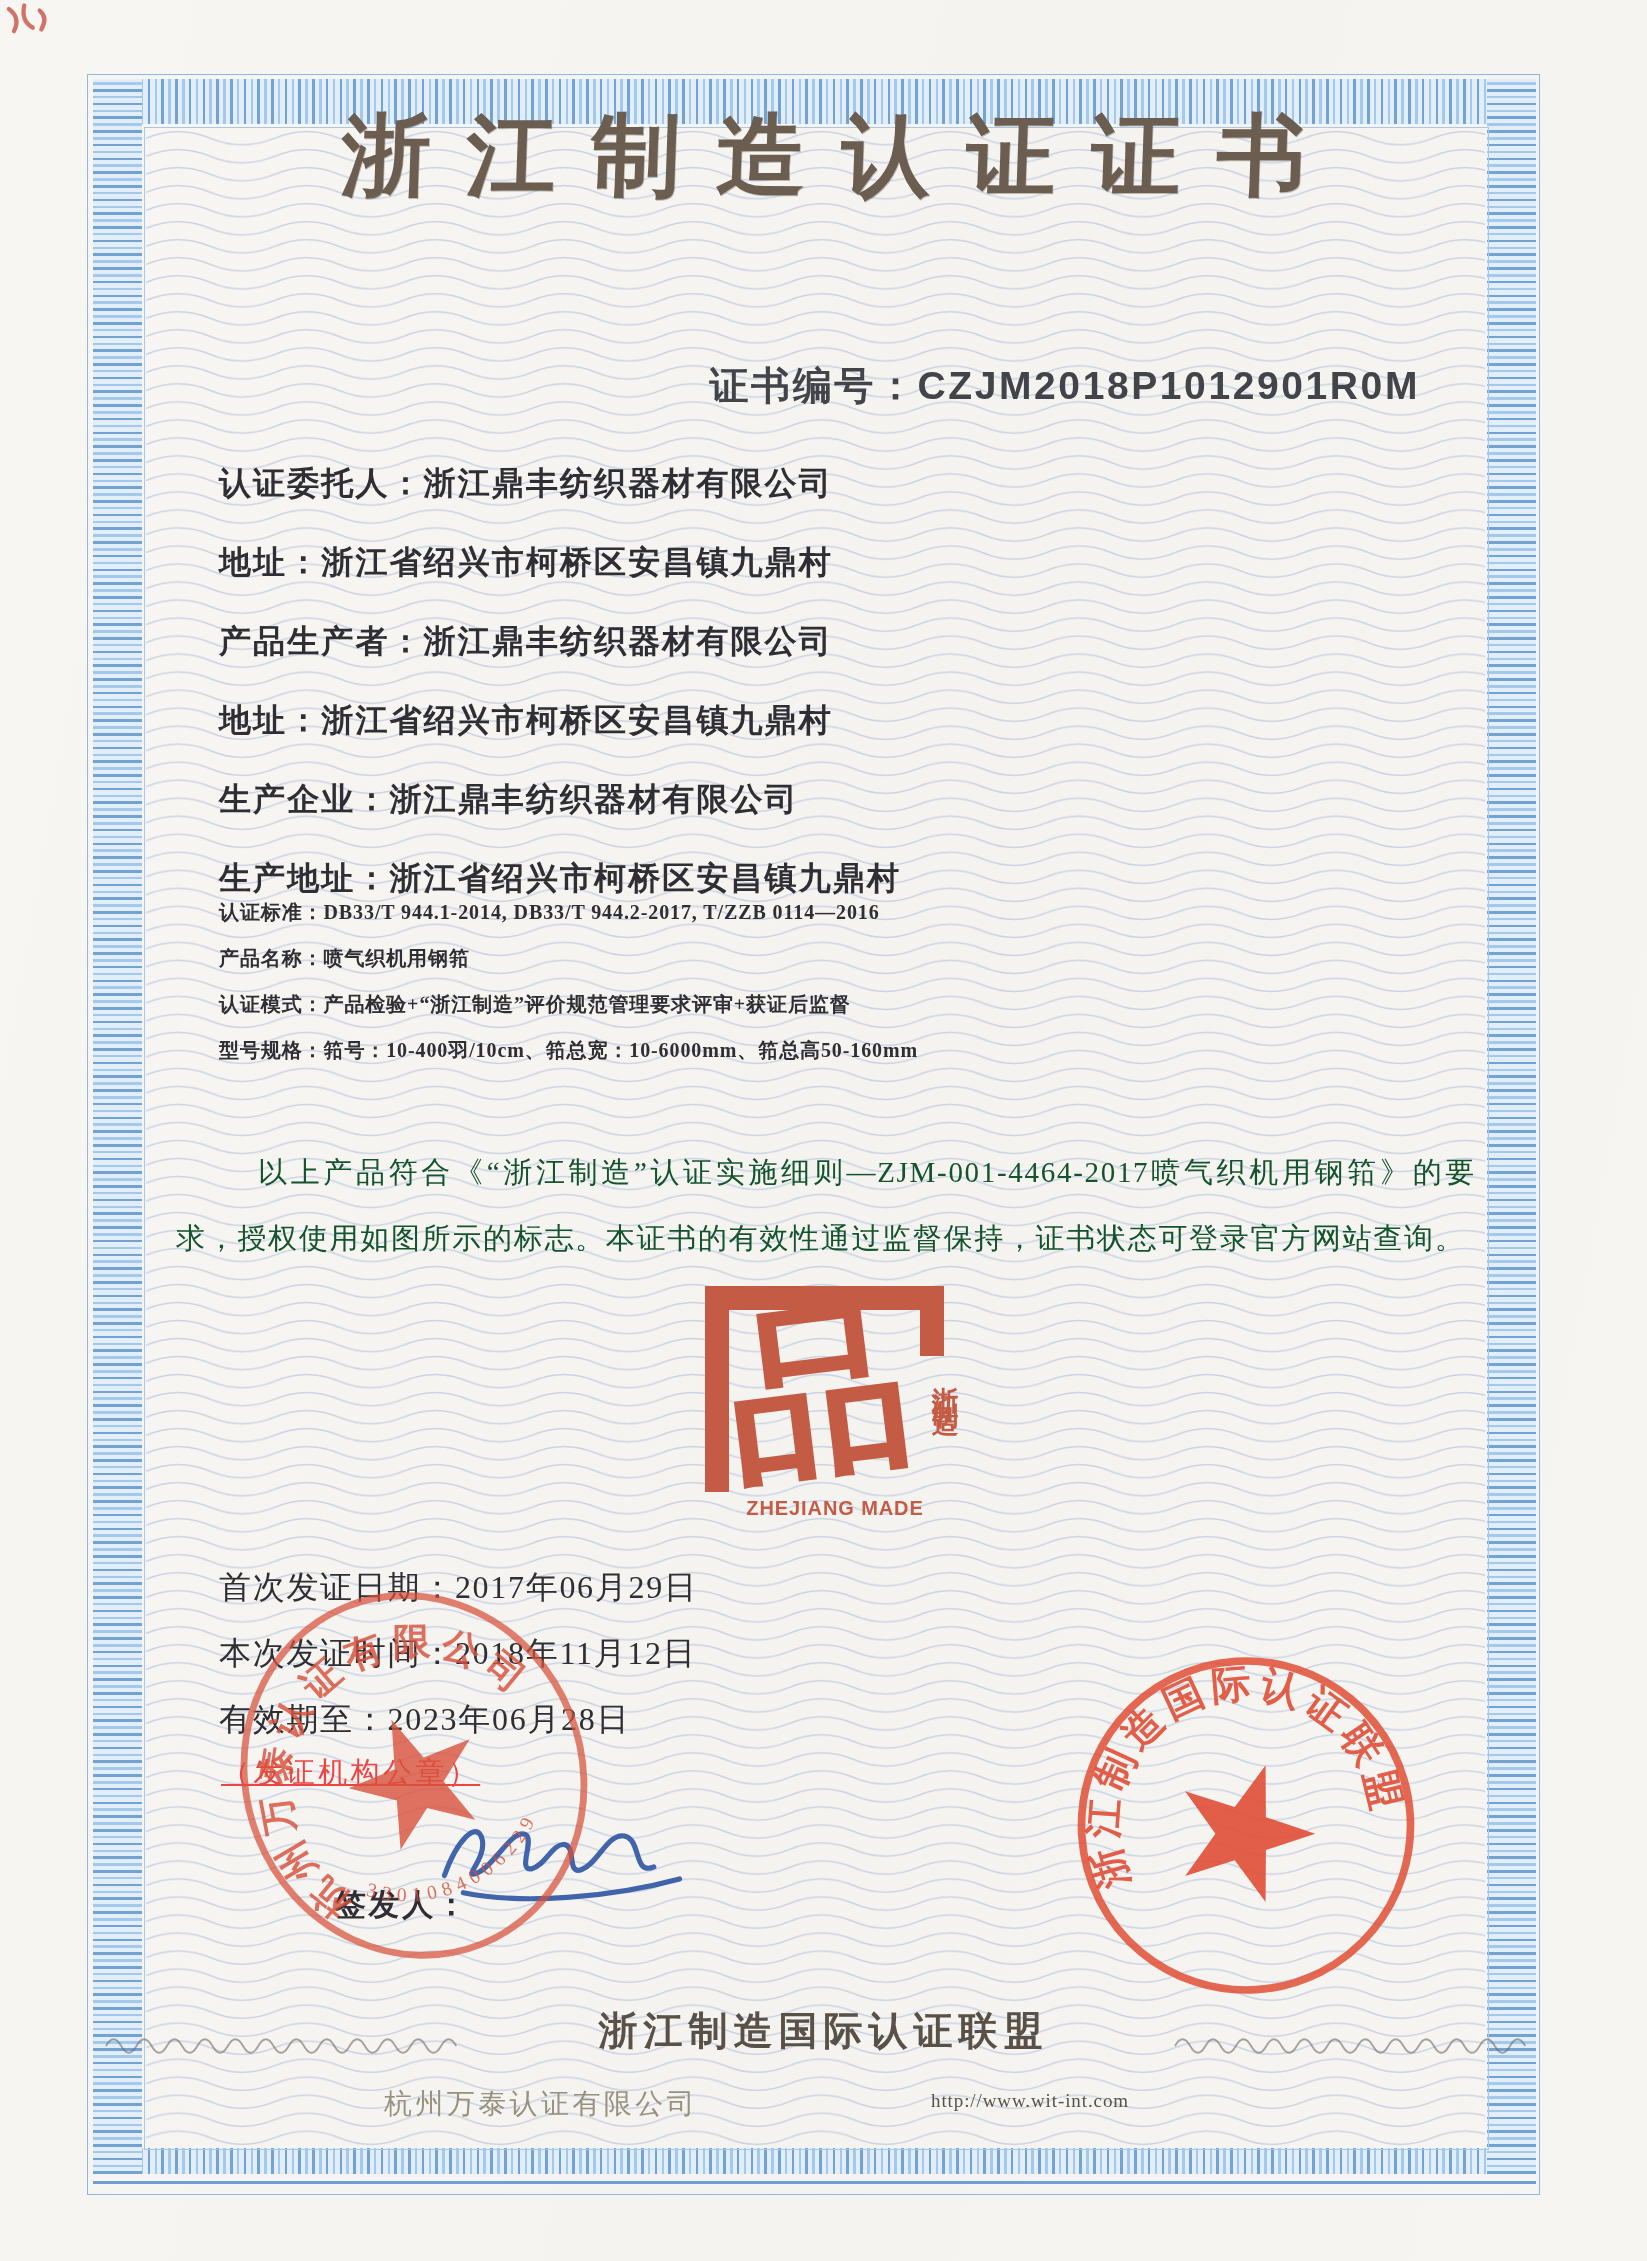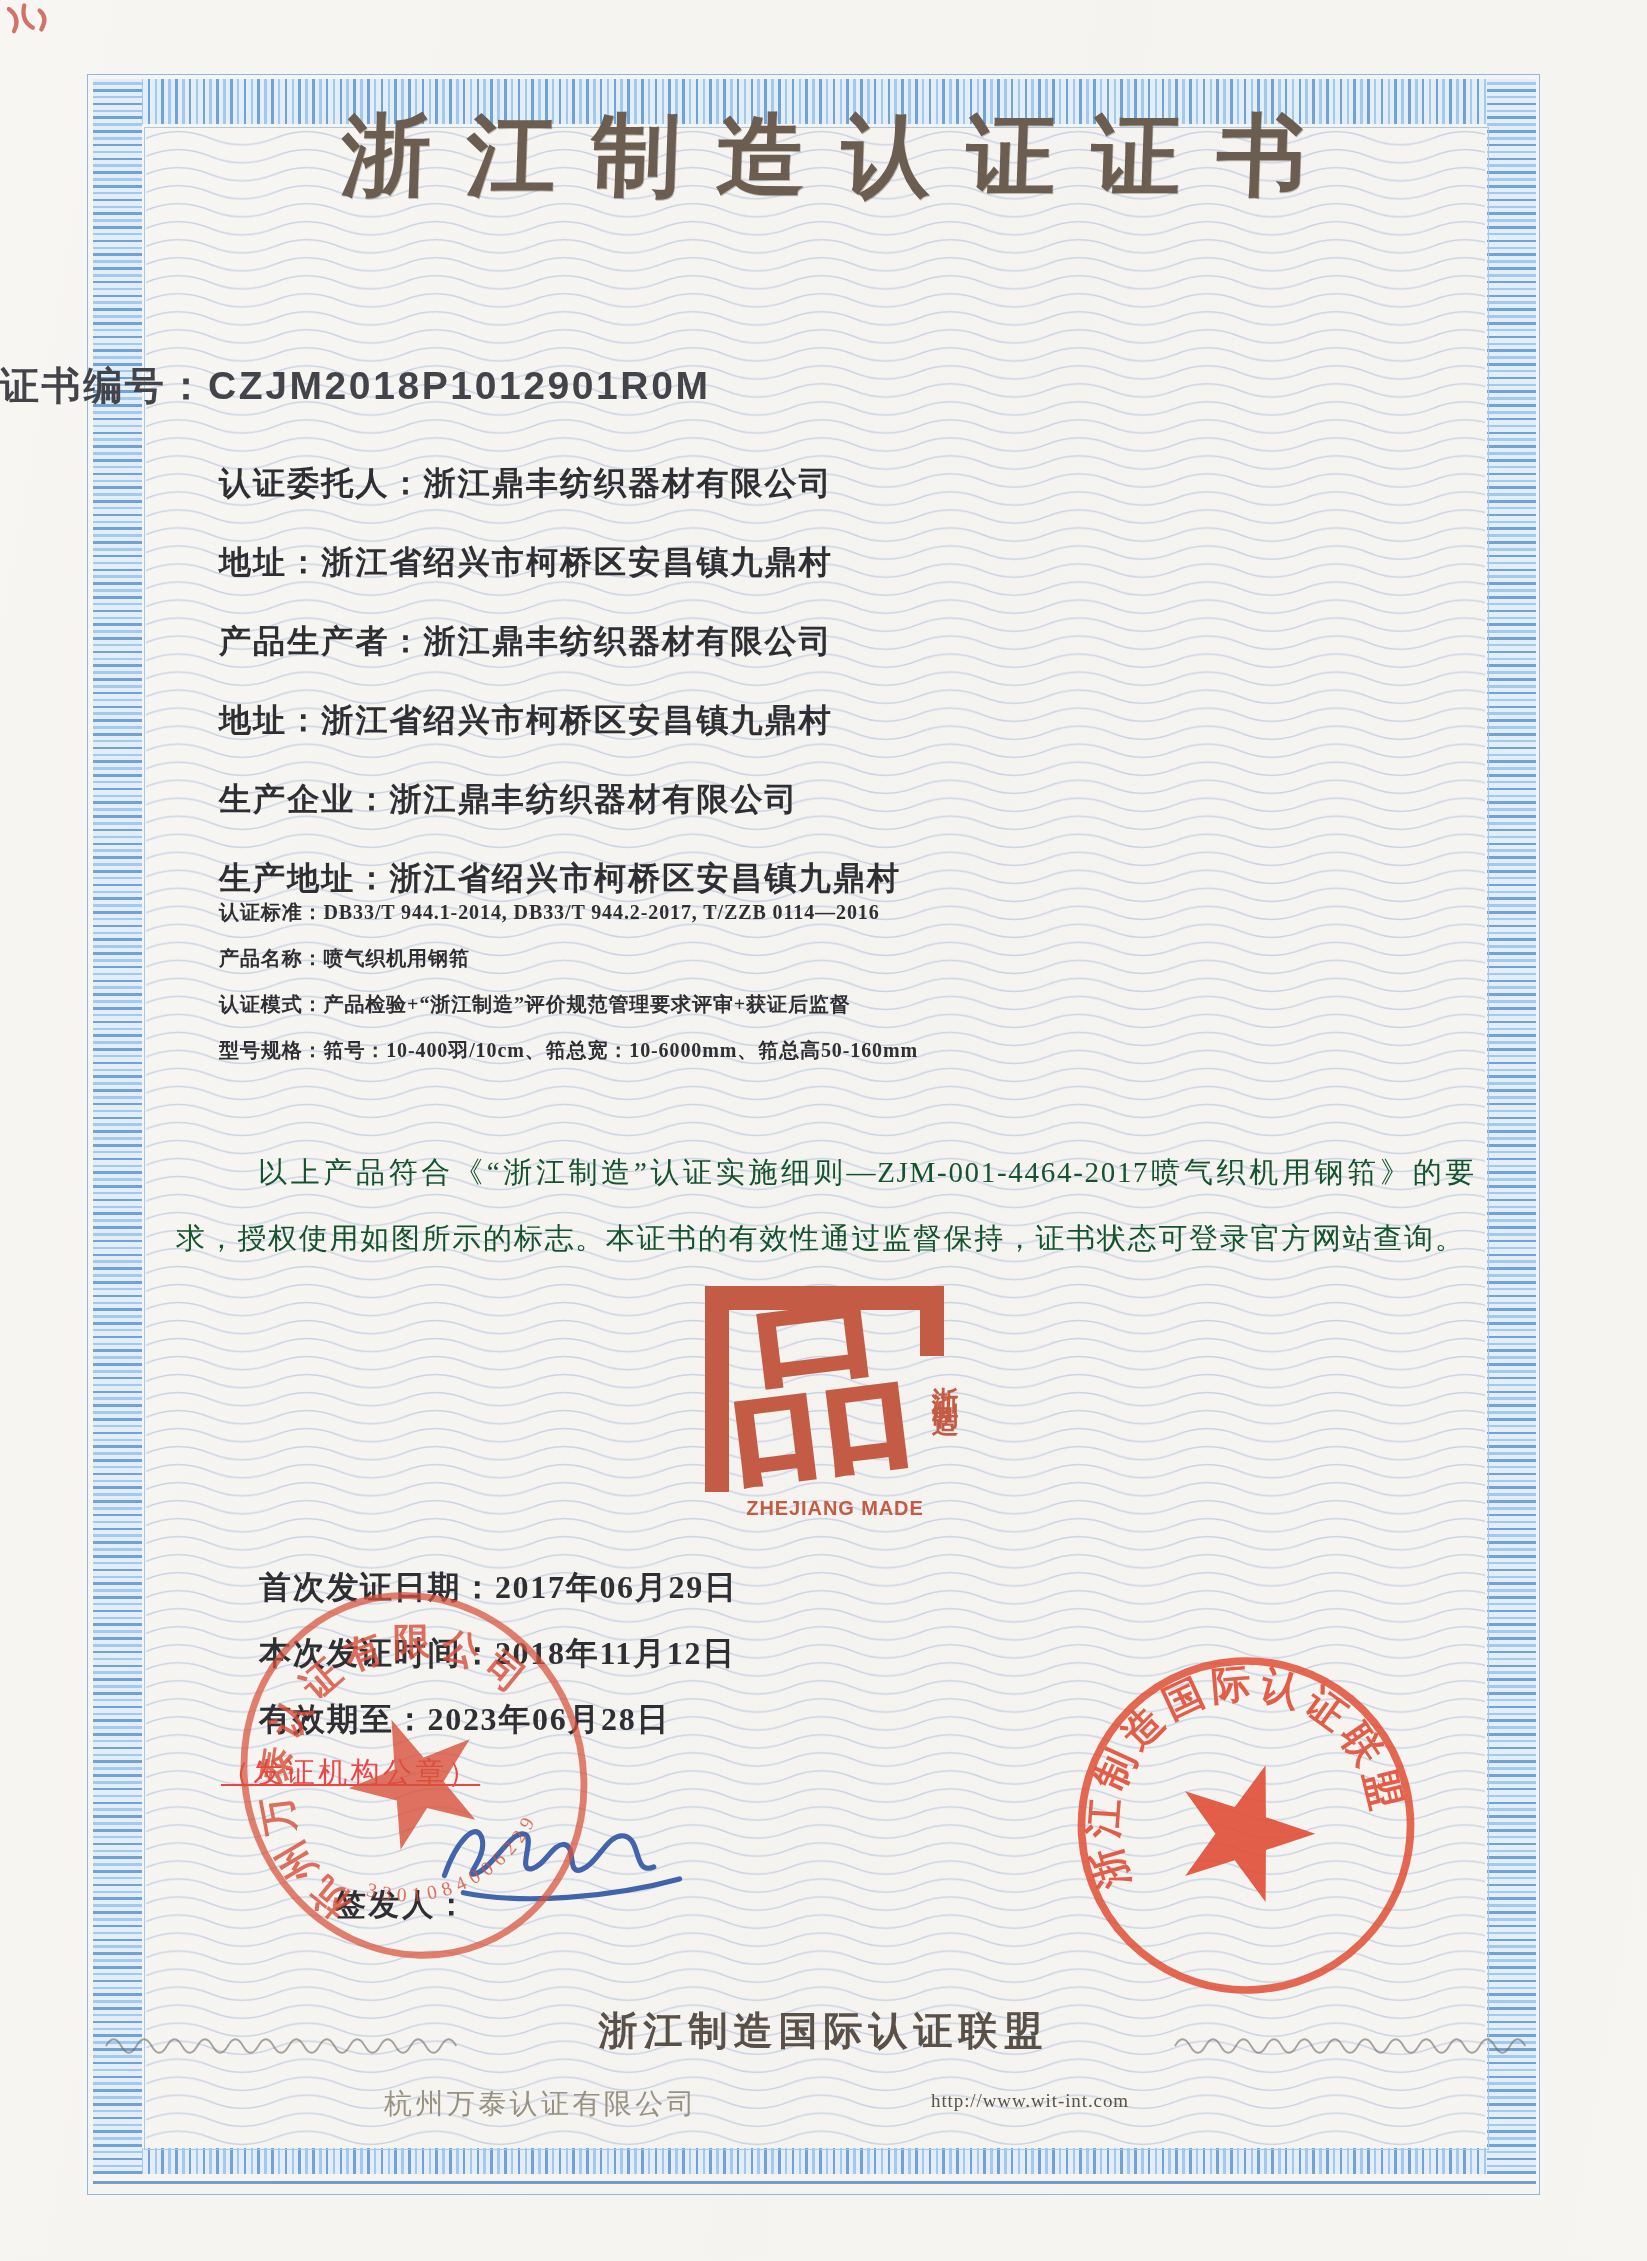--- a/index.html
+++ b/index.html
@@ -30,21 +30,21 @@
 
   
   .title{
     left:0;top:96px;width:1647px;text-align:center;
     font-size:89px;font-weight:700;color:#6b5e51;
     letter-spacing:36px;padding-left:36px;box-sizing:border-box;
     transform:skewX(-2deg);text-shadow:0.9px 0.9px 0 rgba(90,78,64,.35);
     font-family:"Liberation Serif","DejaVu Serif",serif;
   }
   .certno{
-    left:0;top:359px;width:1420px;text-align:left;
+    left:0;top:359px;width:1420px;text-align:right;
     font-family:"Liberation Sans","DejaVu Sans",sans-serif;
     font-size:39px;font-weight:700;color:#424449;letter-spacing:2.6px;
   }
   .fields{left:219px;top:462px;}
   .fields .line{font-size:32px;font-weight:700;letter-spacing:2.1px;margin-bottom:35px;white-space:nowrap;}
   .specs{left:219px;top:899px;}
   .specs .line{font-size:20px;font-weight:700;letter-spacing:0.9px;margin-bottom:19px;white-space:nowrap;}
   .statement{
     left:176px;top:1139px;width:1300px;
     font-size:29px;line-height:66px;letter-spacing:1.7px;color:#14532d;
@@ -67,21 +67,21 @@
     writing-mode:vertical-rl;font-size:26.6px;font-weight:700;color:#c45b44;letter-spacing:7.7px;
   }
   .logo .made{
     position:absolute;left:26px;top:214px;width:254px;text-align:center;
     font-family:"Liberation Sans","DejaVu Sans",sans-serif;
     font-size:20px;font-weight:700;color:#c45b44;letter-spacing:0.9px;
   }
 
   
   .dates{left:219px;top:1566px;z-index:3;}
-  .dates .line{font-size:32px;font-weight:700;letter-spacing:1.7px;margin-bottom:22px;white-space:nowrap;margin-left:40px;}
+  .dates .line{font-size:32px;font-weight:400;letter-spacing:1.7px;margin-bottom:22px;white-space:nowrap;}
   .sealnote{left:221px;top:1753px;font-size:29px;letter-spacing:3.4px;color:#ef4444;z-index:3;text-decoration:underline;}
   .issuer-label{left:335px;top:1884px;font-size:31px;font-weight:700;letter-spacing:2.6px;z-index:3;}
 
   
   .alliance{left:0;top:2004px;width:1647px;text-align:center;font-size:39px;font-weight:700;color:#595147;letter-spacing:6px;}
   .footer-company{left:384px;top:2085px;font-size:28px;color:#97917f;letter-spacing:3.4px;}
   .footer-url{left:931px;top:2090px;font-size:19px;color:#57524a;letter-spacing:0.9px;font-family:"Liberation Serif","DejaVu Serif",serif;}
 
   .stamp{z-index:5;}
   svg text{font-family:"Liberation Serif","DejaVu Serif",serif;}

